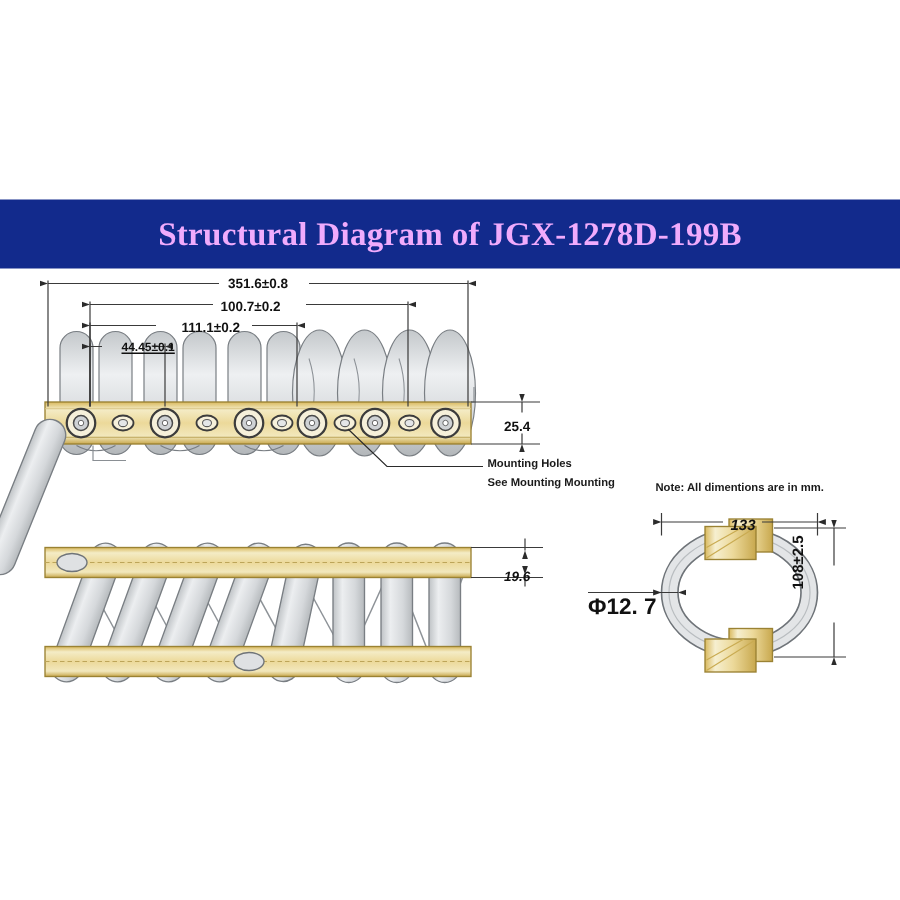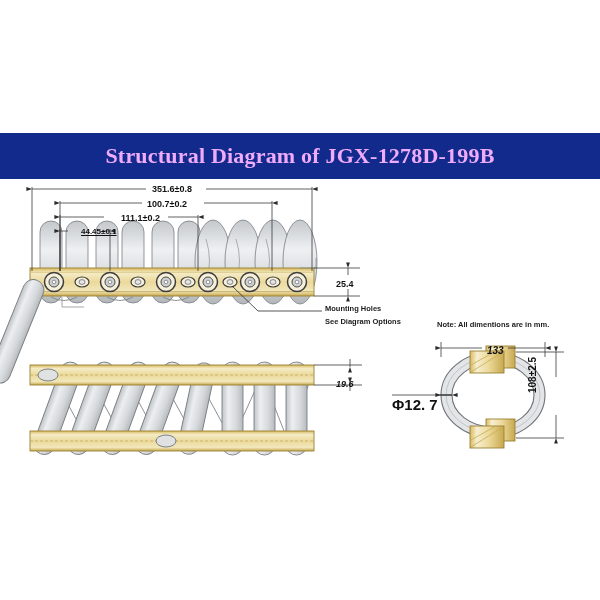--- a/index.html
+++ b/index.html
@@ -343,15 +343,15 @@
   <div class="dimtxt d1111">111.1±0.2</div>
   <div class="dimtxt d4445">44.45±0.1</div>
   <div class="dimtxt d254">25.4</div>
   <div class="dimtxt d196">19.6</div>
   <div class="dimtxt d133">133</div>
   <div class="dimtxt dphi">Φ12. 7</div>
   <div class="dimtxt d108">108±2.5</div>
 
   <div class="note note-main">Note: All dimentions are in mm.</div>
   <div class="note note-mh1">Mounting Holes</div>
-  <div class="note note-mh2">See Diagram Options</div>
+  <div class="note note-mh2">See Mounting Mounting</div>
 
 </div>
 
 </body></html>

